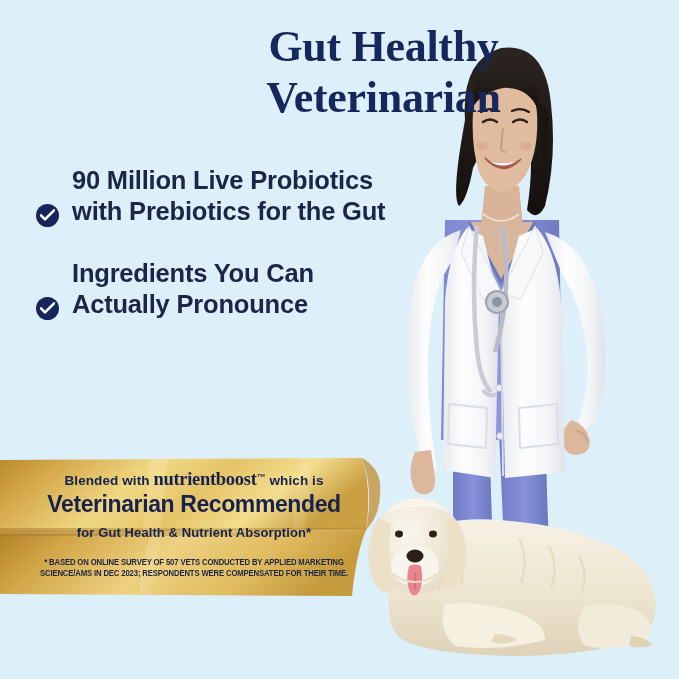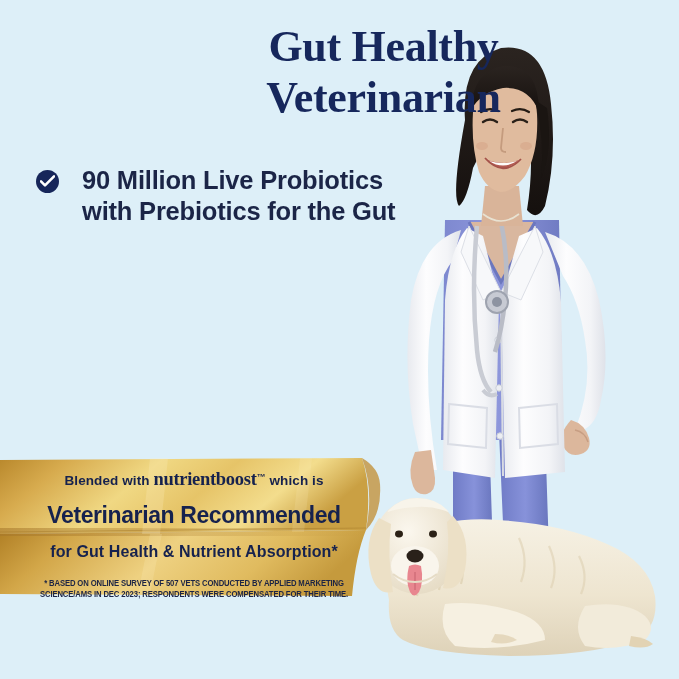--- a/index.html
+++ b/index.html
@@ -21,21 +21,21 @@
     color:#16275c;
     font-size:44px;
     line-height:1.15;
     letter-spacing:-0.3px;
     margin-left:44px;
   }
   .headline .l2 { display:block; }
 
   
   .bullets { position:absolute; left:36px; top:165px; width:420px; }
-  .bullet { display:flex; align-items:flex-start; gap:23px; margin-bottom:31px; }
+  .bullet { display:flex; align-items:flex-end; gap:13px; margin-bottom:31px; }
   .check {
     flex:0 0 auto; width:23px; height:23px; border-radius:50%;
     background:#16265a; position:relative; margin-top:5px;
   }
   .check svg { position:absolute; left:4px; top:5px; }
   .btext {
     color:#1b2547;
     font-size:25.5px;
     font-weight:bold;
     line-height:1.22;
@@ -53,22 +53,22 @@
   .banner-text {
     position:absolute; left:0; top:0; width:388px; height:142px;
     text-align:center; color:#16224e;
   }
   .bl1 { margin-top:11px; font-size:13.5px; font-weight:bold; letter-spacing:0.1px; }
   .bl1 .nb {
     font-family:"Liberation Serif", serif;
     font-size:18.5px; font-weight:bold; letter-spacing:-0.3px;
   }
   .bl1 .tm { font-size:9px; vertical-align:super; }
-  .bl2 { margin-top:12px; font-size:23px; font-weight:bold; letter-spacing:-0.4px; }
-  .bl3 { margin-top:14px; font-size:16px; font-weight:bold; letter-spacing:0.1px; }
+  .bl2 { margin-top:1px; font-size:23px; font-weight:bold; letter-spacing:-0.4px; }
+  .bl3 { margin-top:7px; font-size:13px; font-weight:bold; letter-spacing:0.1px; }
   .fine {
     margin-top:17px; font-size:8.4px; font-weight:bold;
     line-height:1.32; letter-spacing:-0.15px;
     transform:scaleX(0.92); transform-origin:center;
     color:#1c2444;
     white-space:pre-line;
   }
 </style>
 </head>
 <body>
@@ -226,20 +226,29 @@
       <span class="check">
         <svg width="15" height="13" viewBox="0 0 15 13">
           <path d="M1 6.4 L5 10.4 L14 1.4" fill="none" stroke="#ffffff" stroke-width="2.6" stroke-linecap="round" stroke-linejoin="round"></path>
         </svg>
       </span>
       <span class="btext">90 Million Live Probiotics
 with Prebiotics for the Gut</span>
     </div>
 
 
+    <div class="bullet">
+      <span class="check">
+        <svg width="15" height="13" viewBox="0 0 15 13">
+          <path d="M1 6.4 L5 10.4 L14 1.4" fill="none" stroke="#ffffff" stroke-width="2.6" stroke-linecap="round" stroke-linejoin="round"></path>
+        </svg>
+      </span>
+      <span class="btext">Ingredients You Can
+Actually Pronounce</span>
+    </div>
 
   </div>
 
   <div class="banner">
     <svg width="392" height="142" viewBox="0 0 392 142">
       <defs>
         <linearGradient id="goldTop" x1="0" y1="0" x2="1" y2="0.25">
           <stop offset="0" stop-color="#b9882c"></stop>
           <stop offset="0.18" stop-color="#d7ab4e"></stop>
           <stop offset="0.42" stop-color="#f0d883"></stop>

